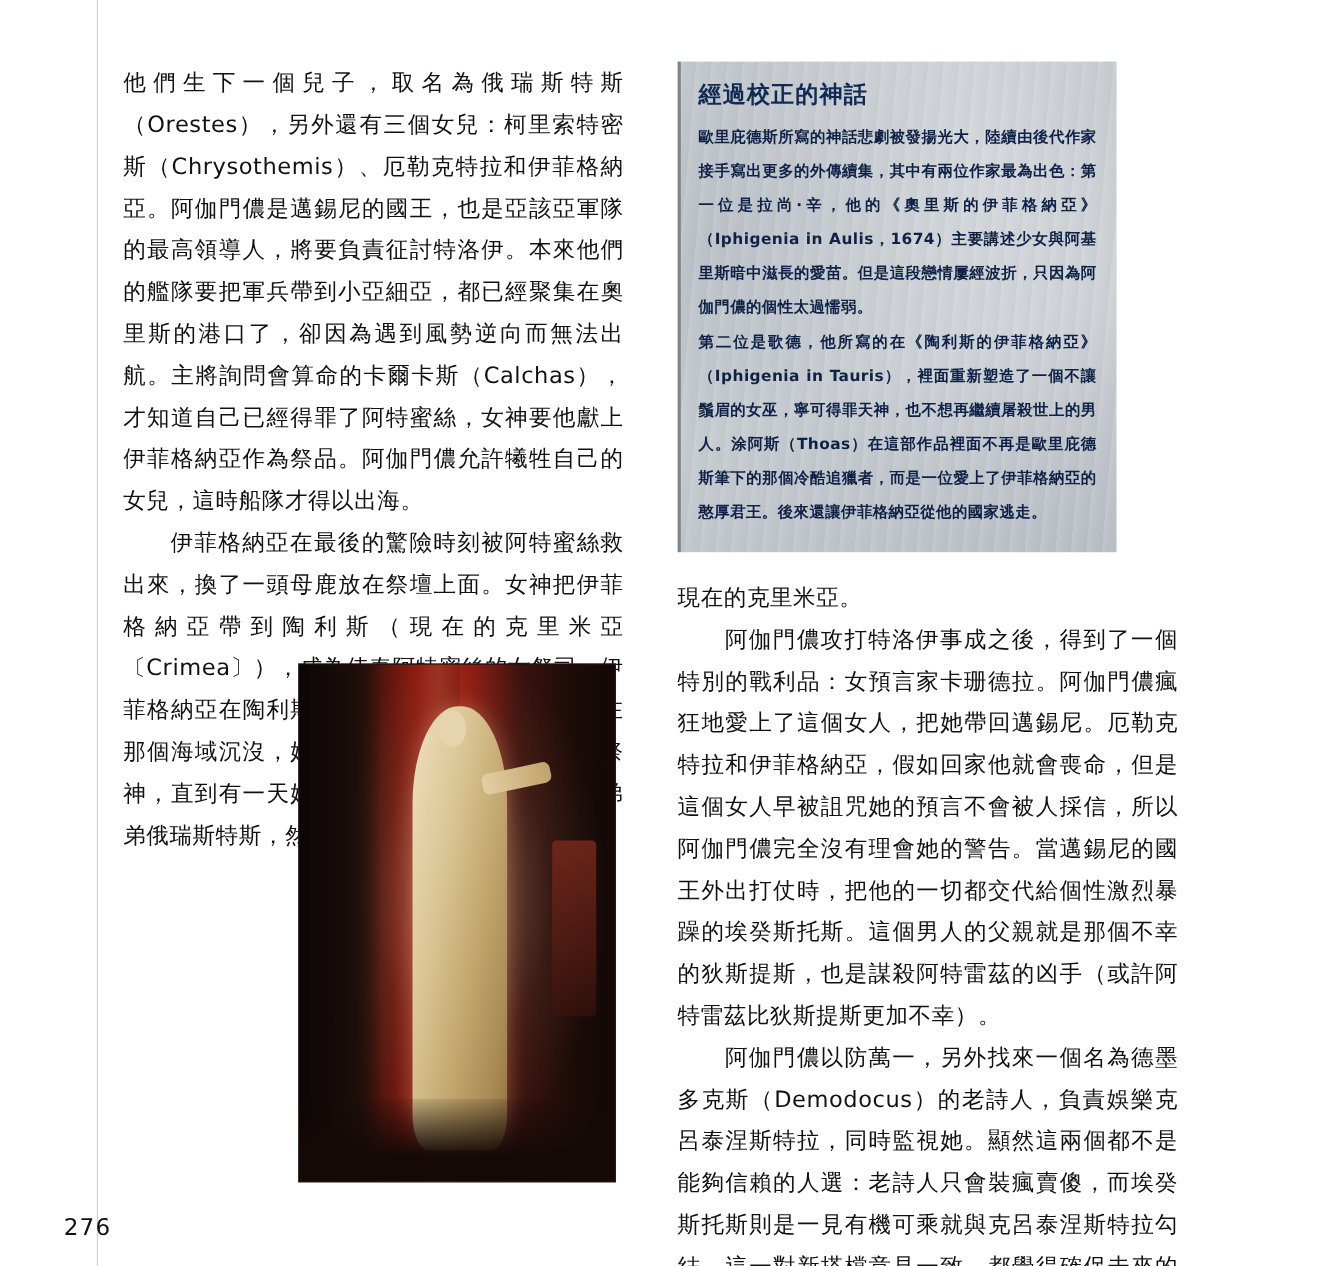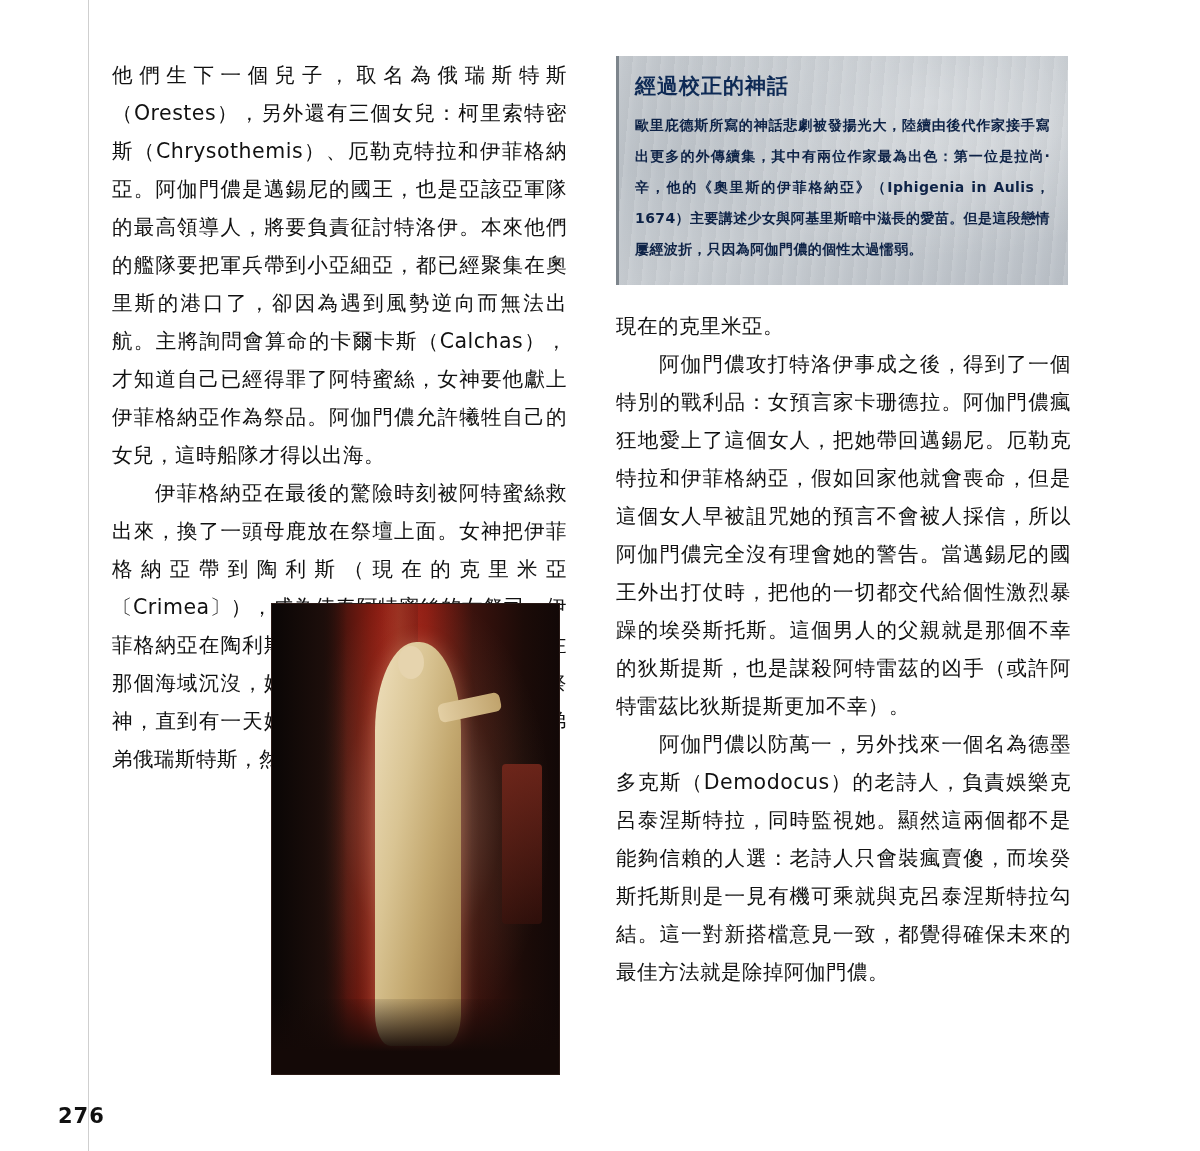--- a/index.html
+++ b/index.html
@@ -50,21 +50,21 @@
   }
   .body-text p {
     margin: 0;
   }
   .body-text p.indent {
     text-indent: 2.1em;
   }
   
   .sidebar-box {
     position: relative;
-    width: 452px;
+    width: 399px;
     background: linear-gradient(160deg,#c3c8cd 0%, #bcc2c8 30%, #c6cbd0 60%, #b9bfc6 100%);
     border-left: 3px solid #7d858c;
     box-sizing: border-box;
     padding: 16px 18px 20px 16px;
     margin-bottom: 22px;
   }
   .sidebar-box:before {
     content: "";
     position: absolute;
     left: 0; right: 0; top: 0; bottom: 0;
@@ -180,21 +180,21 @@
     text-align: justify;
     text-justify: inter-ideograph;
     letter-spacing: 0.2px;
   }
   .caption p { margin: 0; }
   .page-number {
     position: absolute;
     left: 58px;
     top: 1104px;
     font-size: 21px;
-    font-weight: bold;
+    font-weight: normal;
     color: #111;
     letter-spacing: 1px;
   }
 </style>
 </head>
 <body>
 
 <div class="page">
 
   <div class="gutter-rule"></div>
@@ -205,20 +205,21 @@
       <p class="indent">伊菲格納亞在最後的驚險時刻被阿特蜜絲救出來，換了一頭母鹿放在祭壇上面。女神把伊菲格納亞帶到陶利斯（現在的克里米亞〔Crimea〕），成為侍奉阿特蜜絲的女祭司。伊菲格納亞在陶利斯定居，許多年來，每有船隻在那個海域沉沒，她就把漂到岸邊的外來客殺死祭神，直到有一天她在那些祭品中見到了自己的弟弟俄瑞斯特斯，然後決定倆</p>
     </div>
   </div>
 
   <div class="col-right">
 
     <div class="sidebar-box">
       <div class="sidebar-title">經過校正的神話</div>
       <div class="sidebar-text">
         <p>歐里庇德斯所寫的神話悲劇被發揚光大，陸續由後代作家接手寫出更多的外傳續集，其中有兩位作家最為出色：第一位是拉尚‧辛，他的《奧里斯的伊菲格納亞》（Iphigenia in Aulis，1674）主要講述少女與阿基里斯暗中滋長的愛苗。但是這段戀情屢經波折，只因為阿伽門儂的個性太過懦弱。</p>
+        <p>第二位是歌德，他所寫的在《陶利斯的伊菲格納亞》（Iphigenia in Tauris），裡面重新塑造了一個不讓鬚眉的女巫，寧可得罪天神，也不想再繼續屠殺世上的男人。涂阿斯（Thoas）在這部作品裡面不再是歐里庇德斯筆下的那個冷酷追獵者，而是一位愛上了伊菲格納亞的憨厚君王。後來還讓伊菲格納亞從他的國家逃走。</p>
       </div>
     </div>
 
     <div class="body-text">
       <p>現在的克里米亞。</p>
       <p class="indent">阿伽門儂攻打特洛伊事成之後，得到了一個特別的戰利品：女預言家卡珊德拉。阿伽門儂瘋狂地愛上了這個女人，把她帶回邁錫尼。厄勒克特拉和伊菲格納亞，假如回家他就會喪命，但是這個女人早被詛咒她的預言不會被人採信，所以阿伽門儂完全沒有理會她的警告。當邁錫尼的國王外出打仗時，把他的一切都交代給個性激烈暴躁的埃癸斯托斯。這個男人的父親就是那個不幸的狄斯提斯，也是謀殺阿特雷茲的凶手（或許阿特雷茲比狄斯提斯更加不幸）。</p>
       <p class="indent">阿伽門儂以防萬一，另外找來一個名為德墨多克斯（Demodocus）的老詩人，負責娛樂克呂泰涅斯特拉，同時監視她。顯然這兩個都不是能夠信賴的人選：老詩人只會裝瘋賣傻，而埃癸斯托斯則是一見有機可乘就與克呂泰涅斯特拉勾結。這一對新搭檔意見一致，都覺得確保未來的最佳方法就是除掉阿伽門儂。</p>
 
     </div>
   </div>

